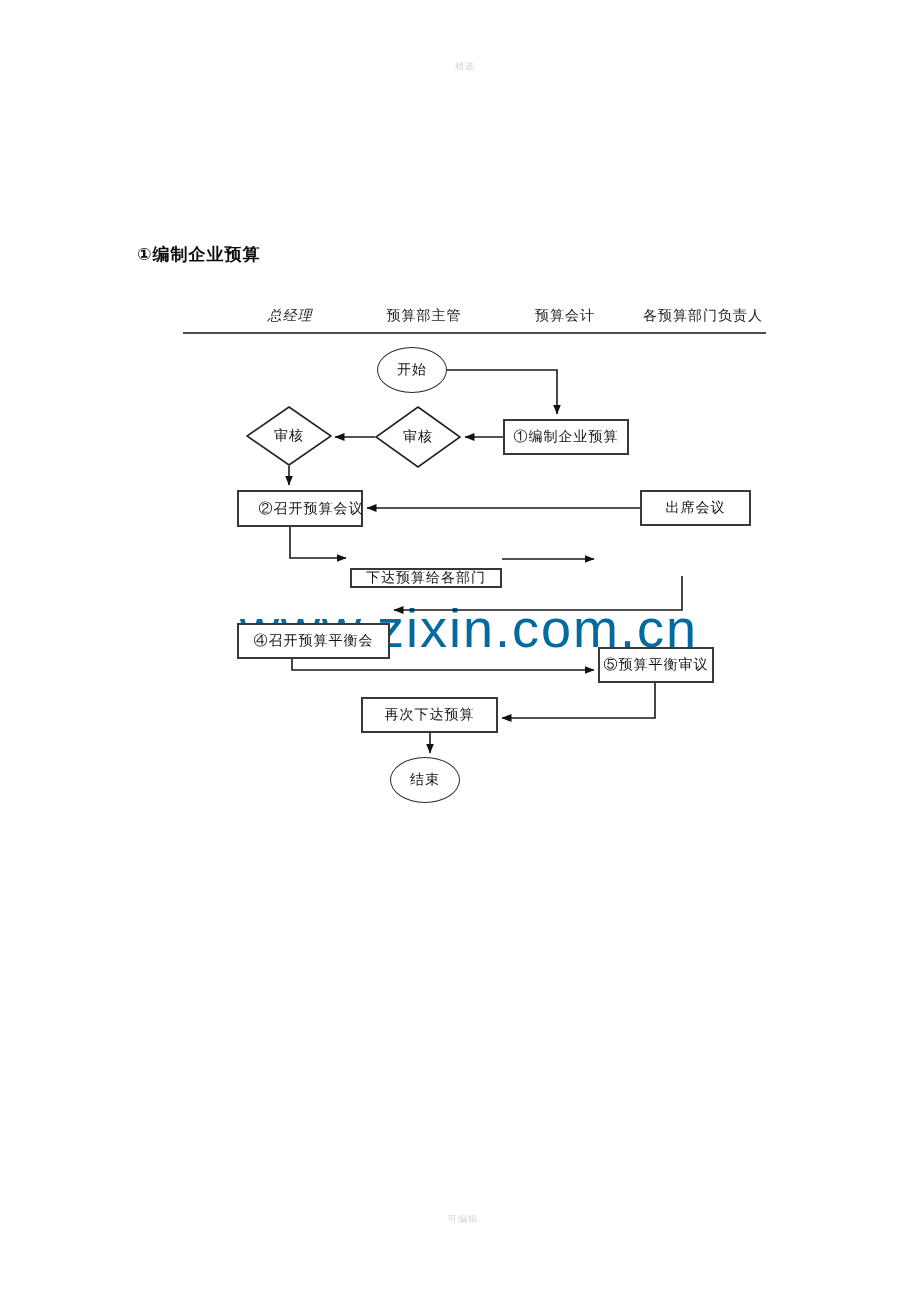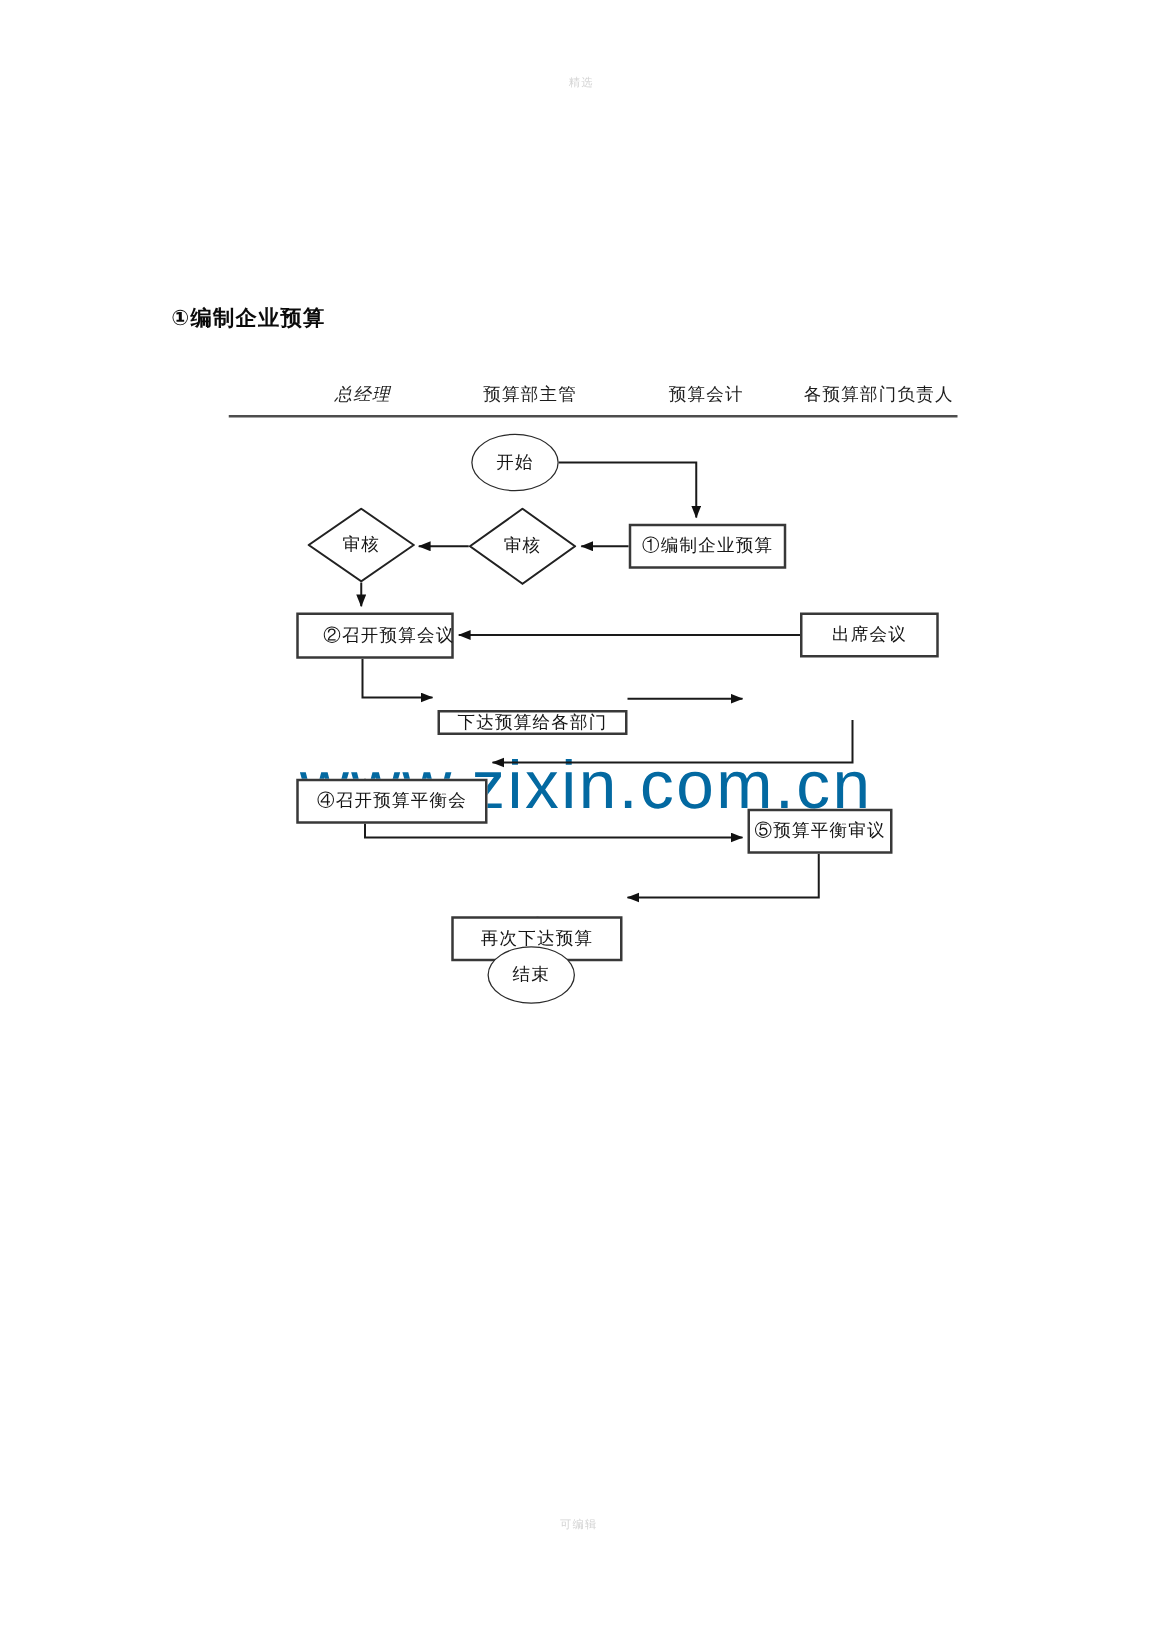--- a/index.html
+++ b/index.html
@@ -117,21 +117,21 @@
 
 
   <div class="node proc" style="left:237px;top:587px;width:153px;height:36px;margin-top:36px;">
     <span>④召开预算平衡会</span>
   </div>
 
   <div class="node proc" style="left:598px;top:647px;width:116px;height:36px;">
     <span>⑤预算平衡审议</span>
   </div>
 
-  <div class="node proc" style="left:361px;top:733px;width:137px;height:36px;">
+  <div class="node proc" style="left:361px;top:697px;width:137px;height:36px;">
     <span>再次下达预算</span>
   </div>
 
   <div class="node term" style="left:390px;top:757px;width:70px;height:46px;align-items:center;">
     <span>结束</span>
   </div>
 
   <span class="faint-mark" style="left:448px;top:1213px;">可编辑</span>
 
 </div>

